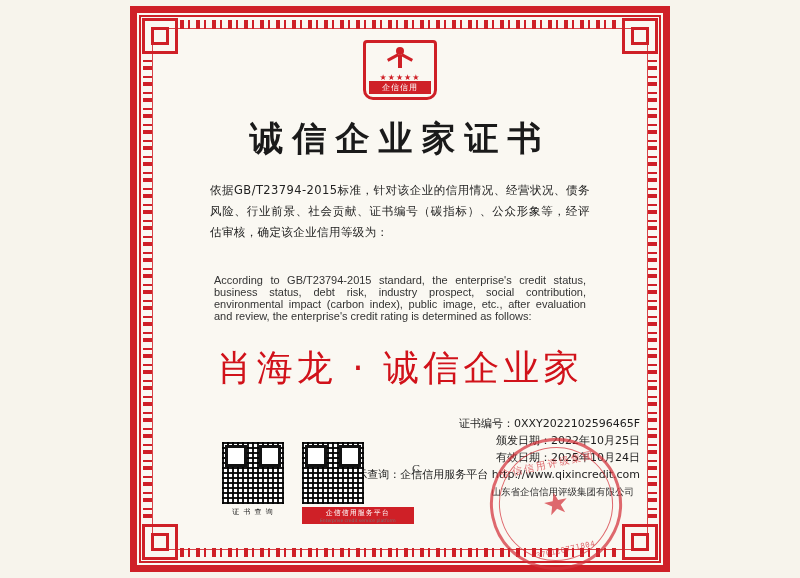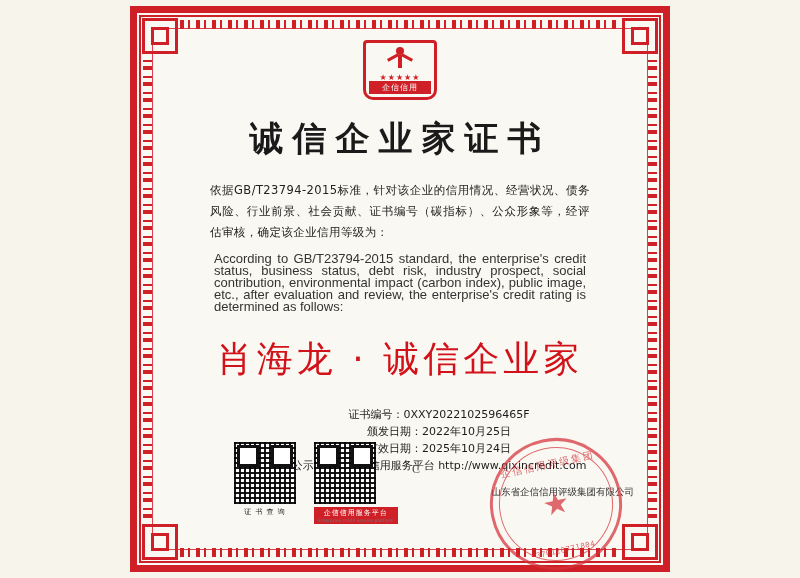--- a/index.html
+++ b/index.html
@@ -188,60 +188,60 @@
     width: 380px;
     font-size: 11.5px;
     line-height: 21px;
     color: #222;
     text-align: justify;
     letter-spacing: 0.4px;
     font-family: "DejaVu Sans", sans-serif;
   }
 
   .para-en {
-    margin: 10px auto 0;
+    margin: 31px auto 0;
     width: 372px;
-    font-size: 13px;
+    font-size: 11px;
     line-height: 12px;
     color: #333;
     text-align: justify;
     font-family: "Liberation Sans", sans-serif;
   }
 
   .award {
     margin-top: 22px;
     font-size: 36px;
     font-weight: normal;
     color: #d1121a;
     letter-spacing: 4px;
     font-family: "DejaVu Sans", sans-serif;
   }
 
   .meta {
     margin: 22px 0 0 78px;
-    text-align: center;
+    text-align: right;
     font-size: 11px;
     line-height: 17px;
     color: #1c1c1c;
     font-family: "DejaVu Sans", sans-serif;
   }
   .meta div { white-space: nowrap; }
 
   
   .bottom {
     position: absolute;
     left: 160px;
     top: 440px;
     width: 480px;
     height: 110px;
   }
 
   .qr-group {
     position: absolute;
-    left: 74px;
+    left: 62px;
     top: 2px;
     display: flex;
     gap: 18px;
   }
   .qr-item { text-align: center; }
   .qr {
     width: 62px;
     height: 62px;
     background-color: #ffffff;
     background-image:
@@ -268,21 +268,21 @@
   }
   .qr-caption small {
     display: block;
     font-size: 4.5px;
     color: #777;
     letter-spacing: 0;
   }
   .qr-caption.red {
     background: #cf2027;
     color: #fff;
-    padding: 1px 4px;
+    padding: 1px 18px;
   }
 
   .letter-c {
     position: absolute;
     left: 252px;
     top: 22px;
     font-size: 12px;
     color: #444;
     font-family: "Liberation Serif", serif;
   }

